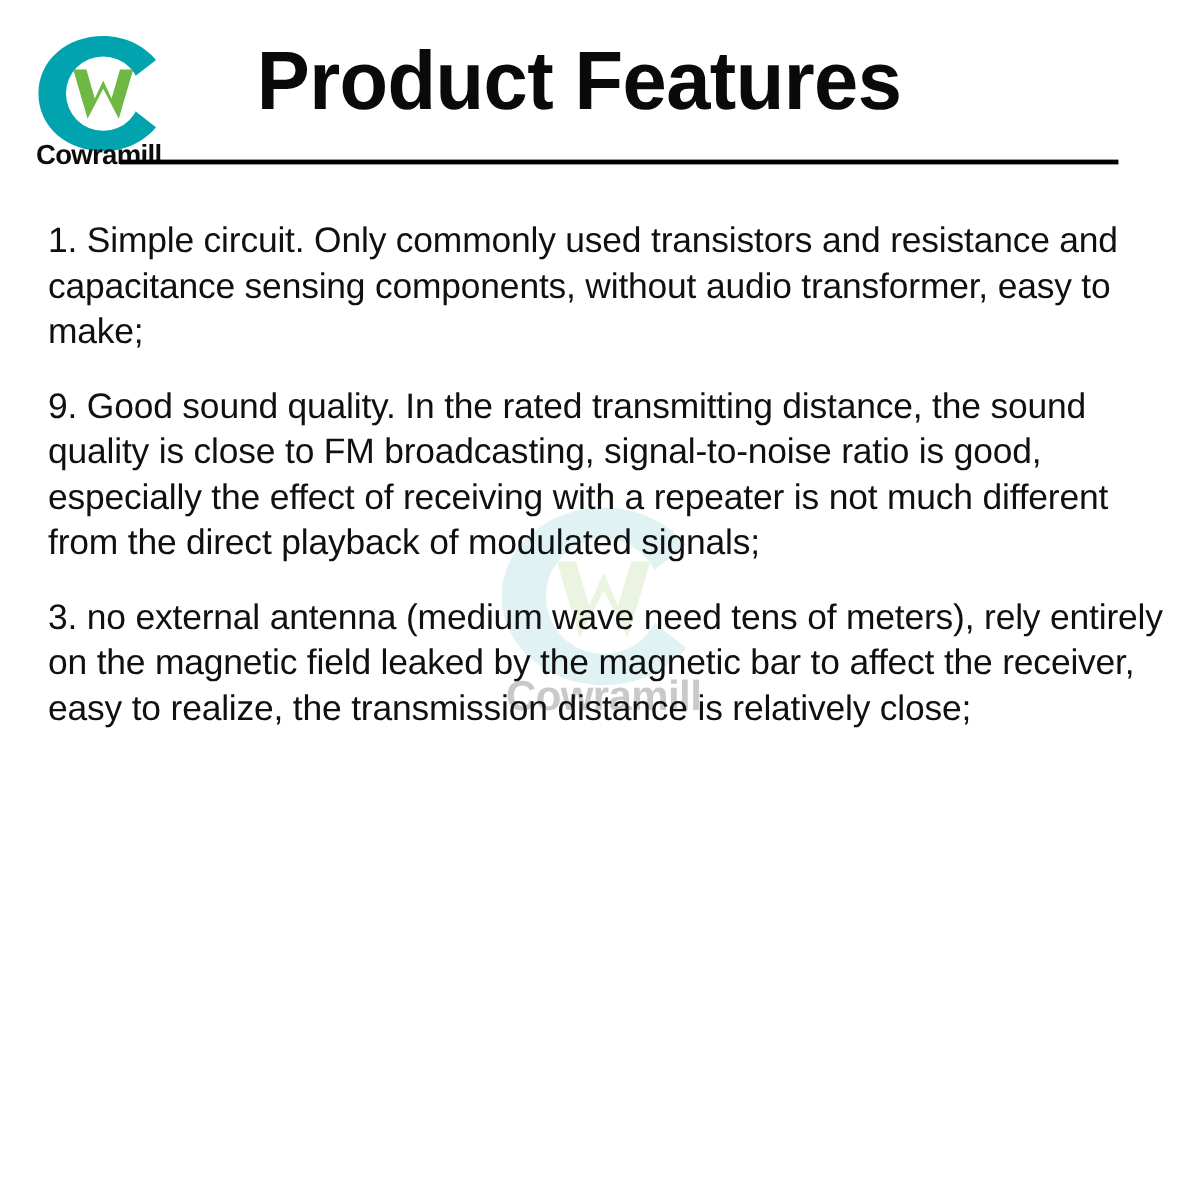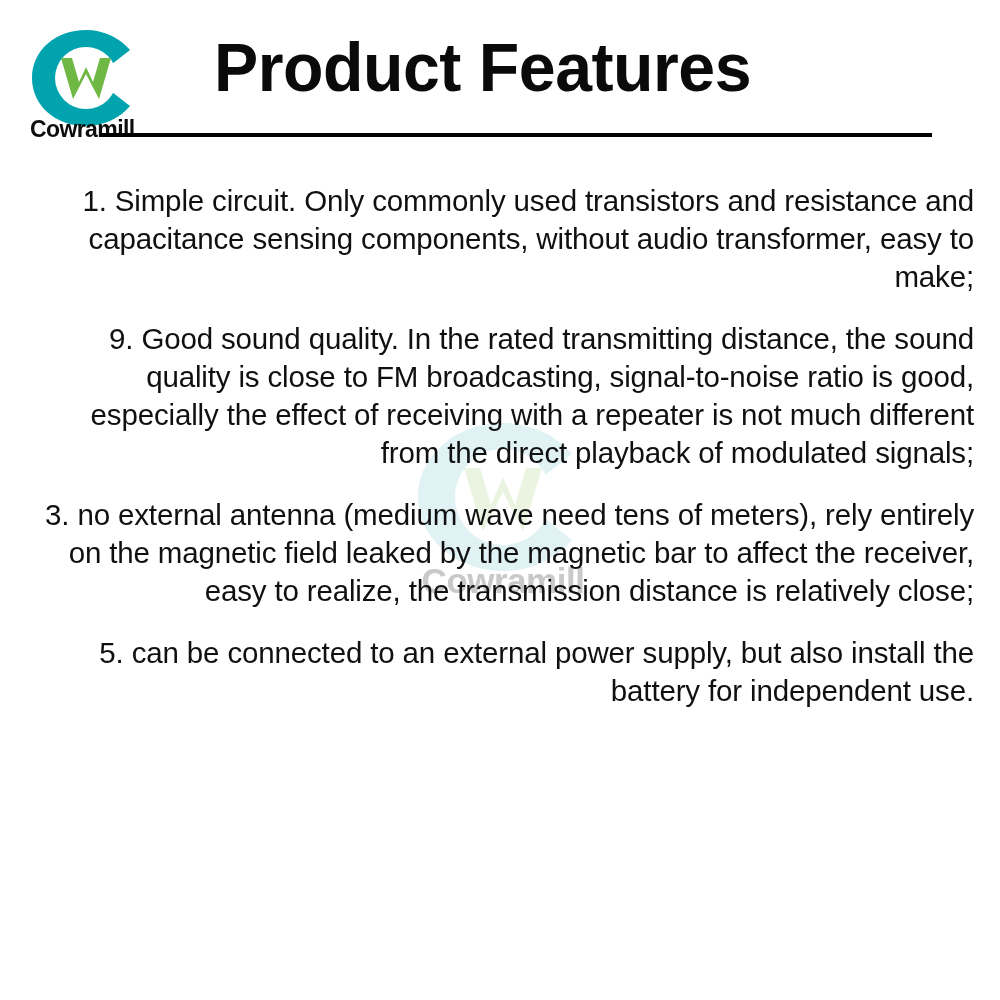--- a/index.html
+++ b/index.html
@@ -122,21 +122,21 @@
     width: 934px;
     z-index: 2;
   }
   .feature-item {
     font-family: "Liberation Sans", sans-serif;
     font-size: 29.5px;
     line-height: 38px;
     color: #101010;
     margin: 0 0 24px 0;
     letter-spacing: -0.15px;
-    text-align: right;
+    text-align: left;
   }
   .feature-item:last-child {
     margin-bottom: 0;
   }
 </style>
 </head>
 <body>
 
 <div class="page">
 
@@ -186,16 +186,15 @@
 
     <div class="page-title">Product Features</div>
 
     <div class="header-rule"></div>
   </div>
 
   <div class="content">
     <p class="feature-item">1. Simple circuit. Only commonly used transistors and resistance and capacitance sensing components, without audio transformer, easy to make;</p>
     <p class="feature-item">9. Good sound quality. In the rated transmitting distance, the sound quality is close to FM broadcasting, signal-to-noise ratio is good, especially the effect of receiving with a repeater is not much different from the direct playback of modulated signals;</p>
     <p class="feature-item">3. no external antenna (medium wave need tens of meters), rely entirely on the magnetic field leaked by the magnetic bar to affect the receiver, easy to realize, the transmission distance is relatively close;</p>
-    <p class="feature-item">5. can be connected to an external power supply, but also install the battery for independent use.</p>
   </div>
 
 </div>
 
 </body></html>

